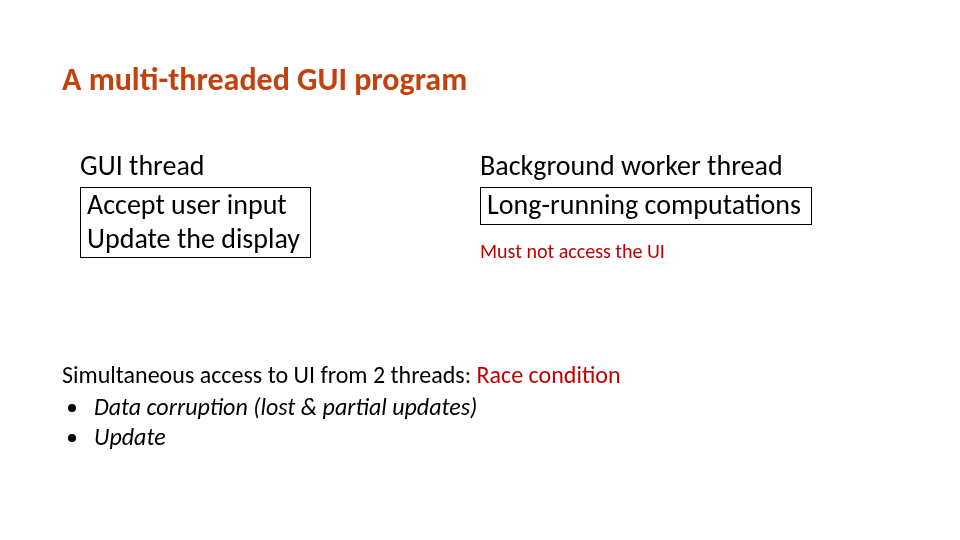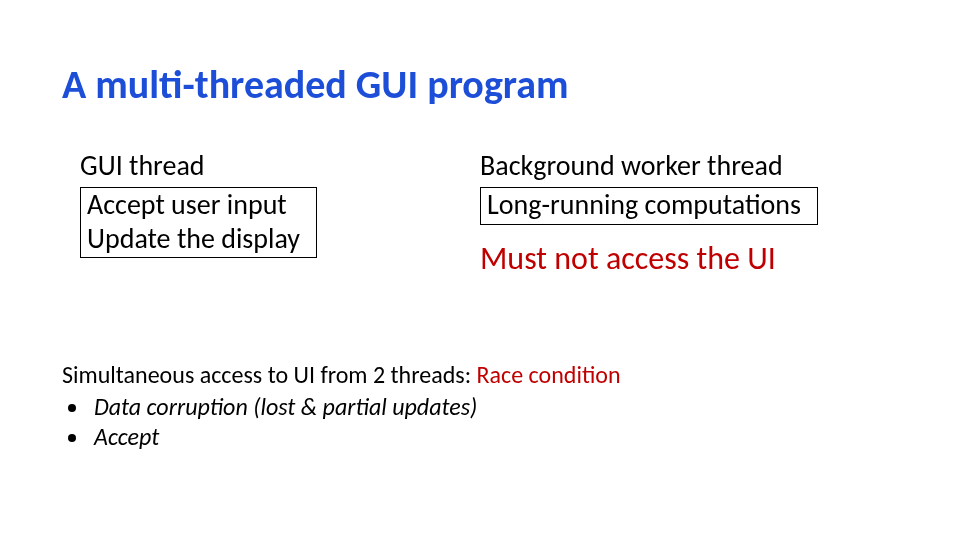--- a/index.html
+++ b/index.html
@@ -6,47 +6,47 @@
   body{
     width:960px;height:540px;
     background:#ffffff;
     font-family:"Calibri","Segoe UI",Arial,sans-serif;
     color:#000;
     position:relative;
   }
   .title{
     position:absolute;
     left:62px; top:60px;
-    font-size:40px;
+    font-size:32px;
     font-weight:700;
-    color:#1d4ed8;
+    color:#c2410c;
   }
   .col{
     position:absolute;
     top:148px;
   }
   .col.left{ left:80px; }
   .col.right{ left:480px; }
   .heading{
     font-size:28px;
     color:#000;
     margin-bottom:4px;
   }
   .box{
     border:1px solid #000;
     display:inline-block;
-    padding:0 16px 2px 6px;
+    padding:0 10px 2px 6px;
   }
   .box-line{
     font-size:28px;
     color:#000;
     line-height:1.2;
   }
   .warn{
-    font-size:32px;
+    font-size:20px;
     color:#c00000;
     margin-top:14px;
   }
   .bottom{
     position:absolute;
     left:62px;
     top:360px;
     font-size:24px;
     line-height:1.25;
   }
@@ -83,15 +83,15 @@
   </div>
   <div class="warn">Must not access the UI</div>
 </div>
 
 <div class="bottom">
   <div>
     <span>Simultaneous access to UI from 2 threads:  </span><span class="race">Race condition</span>
   </div>
   <ul class="bullets">
     <li>Data corruption (lost &amp; partial updates)</li>
-    <li>Accept</li>
+    <li>Update</li>
   </ul>
 </div>
 
 </body></html>

